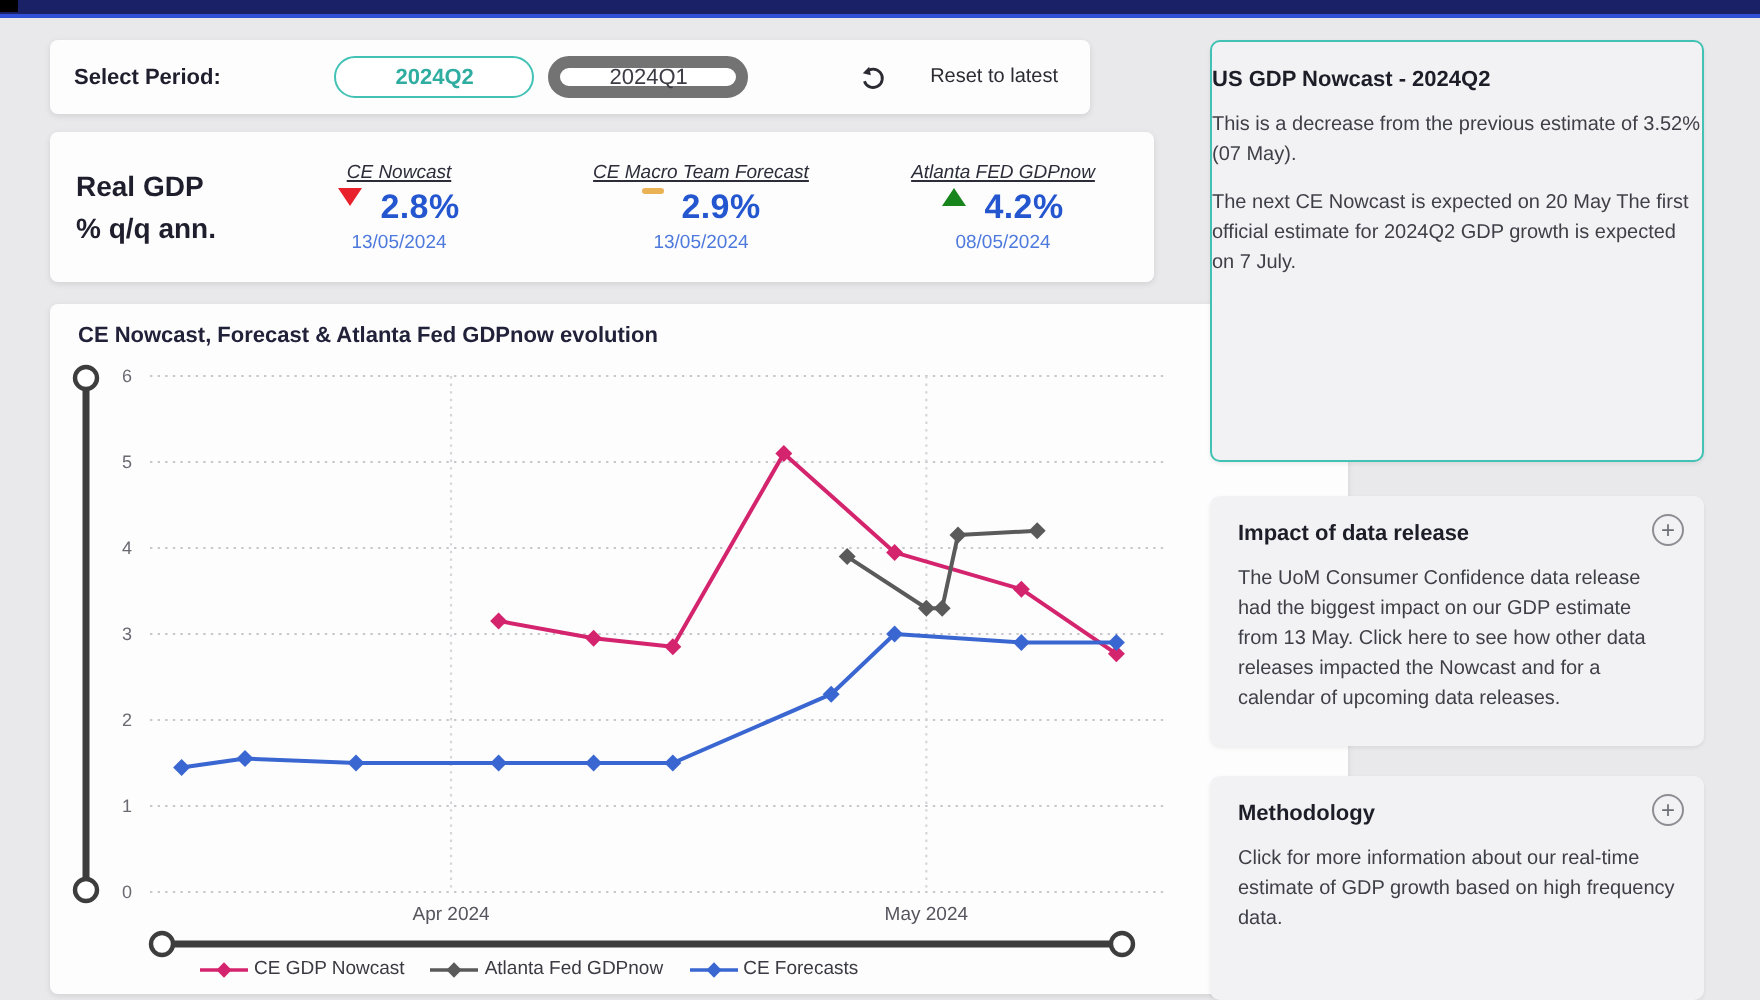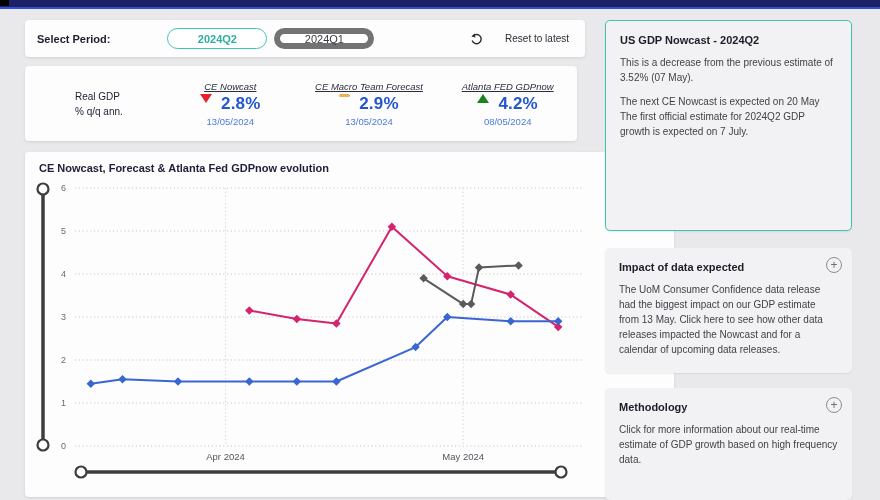--- a/index.html
+++ b/index.html
@@ -7,36 +7,36 @@
               font-family:"Liberation Sans", sans-serif; position:relative; }
 
   .topbar { position:absolute; left:0; top:0; width:880px; height:9px;
             background:#1b2166; border-bottom:2px solid #3050d8; z-index:2; }
   .corner-mark { position:absolute; left:0; top:0; width:9px; height:6px; background:#000; z-index:3; }
 
   .card { position:absolute; background:#fdfdfe; border-radius:4px;
           box-shadow:0 1px 3px rgba(0,0,0,0.10); }
 
   
-  .card-period { left:25px; top:20px; width:560px; height:37px;
+  .card-period { left:25px; top:20px; width:520px; height:37px;
                  display:flex; align-items:center; padding:0 12px;justify-content:center; }
   .sel-label { font-size:11px; font-weight:bold; color:#1e1e2d; margin-right:12px; }
   .pill { width:100px; height:21px; border-radius:11px; background:#fff;
           display:flex; align-items:center; justify-content:center;
           font-size:11px; cursor:pointer; margin-right:7px; }
   .pill.selected { border:1.5px solid #42c2b5; color:#2fae a0; color:#2fada0; font-weight:bold;margin-left:45px; }
   .pill.unselected { border:6px solid #737373; color:#3c3c44; }
   .reset-btn { margin-left:auto; display:flex; align-items:center; gap:22px;
                font-size:10px; color:#2b2b33; cursor:pointer; padding-right:4px; }
 
   
   .card-metrics { left:25px; top:66px; width:552px; height:75px;
                   display:flex; align-items:stretch; padding:0 0 0 13px; }
   .row-label { width:86px; display:flex; flex-direction:column; justify-content:center;
-               font-size:10px; font-weight:normal; color:#1e1e2d; line-height:1.5;margin-left:37px; }
+               font-size:14px; font-weight:bold; color:#1e1e2d; line-height:1.5; }
   .metric { flex:1; display:flex; flex-direction:column; align-items:center;
             justify-content:center; gap:2px; }
   .metric-name { font-size:9.5px; font-style:italic; color:#2d2d3a;text-decoration:underline; }
   .metric-valrow { display:flex; gap:9px; }
   .metric-value { font-size:17px; font-weight:bold; color:#2456cf; letter-spacing:0.2px; }
   .metric-date { font-size:9.5px; color:#4d79dc; }
   .ind { display:inline-block; }
   .ind-down { width:0; height:0; border-left:6px solid transparent;
               border-right:6px solid transparent; border-top:9px solid #e8212d; }
   .ind-up   { width:0; height:0; border-left:6px solid transparent;
@@ -51,21 +51,21 @@
   .axis-txt { font-size:9px; fill:#6a6a72; font-family:"Liberation Sans",sans-serif; }
   .xaxis-txt { font-size:9.5px; fill:#55555d; font-family:"Liberation Sans",sans-serif; }
   .legend { position:absolute; left:75px; top:327px; display:flex; gap:13px;
             align-items:center; z-index:2; }
   .legend-item { display:flex; align-items:center; gap:3px; font-size:9.5px;
                  color:#3a3a42; cursor:pointer; }
 
   
   .panel { position:absolute; left:605px; width:247px; background:#f2f2f4;
            border-radius:5px; box-shadow:0 1px 2px rgba(0,0,0,0.07); }
-  .panel-summary { top:20px; height:211px; border:1.5px solid #42c2b5; padding:13px 14px; }
+  .panel-summary { top:20px; height:211px; border:1.5px solid #42c2b5; padding:13px 0; }
   .panel-impact { top:248px; height:125px; padding:13px 14px; }
   .panel-method { top:388px; height:112px; padding:13px 14px; }
   .panel h3 { font-size:11px; font-weight:bold; color:#1d1d28; margin-bottom:9px; }
   .panel p { font-size:10px; color:#3f3f47; line-height:1.5; margin-bottom:9px; }
   .plus-btn { position:absolute; right:10px; top:9px; width:16px; height:16px;
               border:1px solid #8d8d94; border-radius:50%; display:flex;
               align-items:center; justify-content:center; color:#6e6e76;
               font-size:12px; line-height:1; cursor:pointer; background:transparent; }
 </style>
 </head>
@@ -172,30 +172,53 @@
           <line x1="18" y1="37" x2="18" y2="293" stroke="#3d3d3d" stroke-width="3.5"></line>
           <circle cx="18" cy="37" r="5.5" fill="#fff" stroke="#3d3d3d" stroke-width="2.2"></circle>
           <circle cx="18" cy="293" r="5.5" fill="#fff" stroke="#3d3d3d" stroke-width="2.2"></circle>
         </g>
       <g>
           <line x1="56" y1="320" x2="536" y2="320" stroke="#3d3d3d" stroke-width="3.5"></line>
           <circle cx="56" cy="320" r="5.5" fill="#fff" stroke="#3d3d3d" stroke-width="2.2"></circle>
           <circle cx="536" cy="320" r="5.5" fill="#fff" stroke="#3d3d3d" stroke-width="2.2"></circle>
         </g>
     </svg>
+  <div class="legend">
+    <div class="legend-item">
+      <svg width="24" height="10" viewBox="0 0 24 10">
+        <line x1="0" y1="5" x2="24" y2="5" stroke="#d4246d" stroke-width="1.8"></line>
+        <rect x="-2.7" y="-2.7" width="5.4" height="5.4" transform="translate(12,5) rotate(45)" fill="#d4246d"></rect>
+      </svg>
+      <span>CE GDP Nowcast</span>
+    </div>
+    <div class="legend-item">
+      <svg width="24" height="10" viewBox="0 0 24 10">
+        <line x1="0" y1="5" x2="24" y2="5" stroke="#5a5a5a" stroke-width="1.8"></line>
+        <rect x="-2.7" y="-2.7" width="5.4" height="5.4" transform="translate(12,5) rotate(45)" fill="#5a5a5a"></rect>
+      </svg>
+      <span>Atlanta Fed GDPnow</span>
+    </div>
+    <div class="legend-item">
+      <svg width="24" height="10" viewBox="0 0 24 10">
+        <line x1="0" y1="5" x2="24" y2="5" stroke="#3a66d1" stroke-width="1.8"></line>
+        <rect x="-2.7" y="-2.7" width="5.4" height="5.4" transform="translate(12,5) rotate(45)" fill="#3a66d1"></rect>
+      </svg>
+      <span>CE Forecasts</span>
+    </div>
+  </div>
 </div>
 
 <div class="panel panel-summary">
   <h3>US GDP Nowcast - 2024Q2</h3>
   <p>This is a decrease from the previous estimate of 3.52% (07 May).</p>
   <p>The next CE Nowcast is expected on 20 May The first official estimate for 2024Q2 GDP growth is expected on 7 July.</p>
 </div>
 
 <div class="panel panel-impact">
-  <h3>Impact of data expected</h3>
+  <h3>Impact of data release</h3>
   <div class="plus-btn">+</div>
   <p>The UoM Consumer Confidence data release had the biggest impact on our GDP estimate from 13 May. Click here to see how other data releases impacted the Nowcast and for a calendar of upcoming data releases.</p>
 </div>
 
 <div class="panel panel-method">
   <h3>Methodology</h3>
   <div class="plus-btn">+</div>
   <p>Click for more information about our real-time estimate of GDP growth based on high frequency data.</p>
 </div>
 

